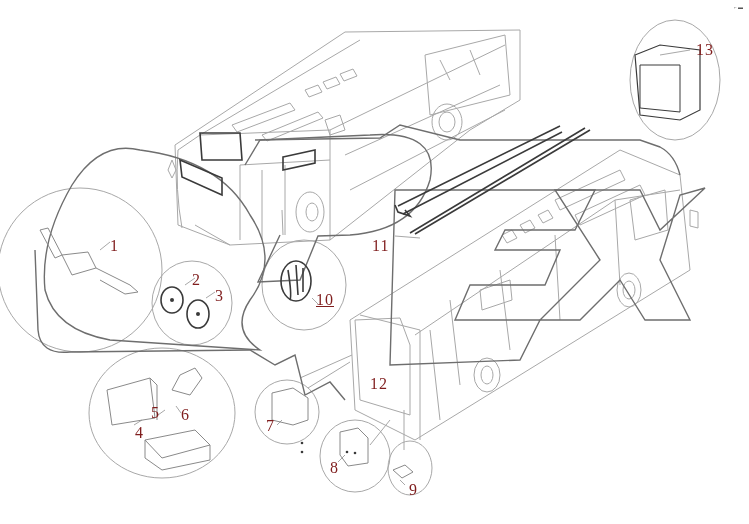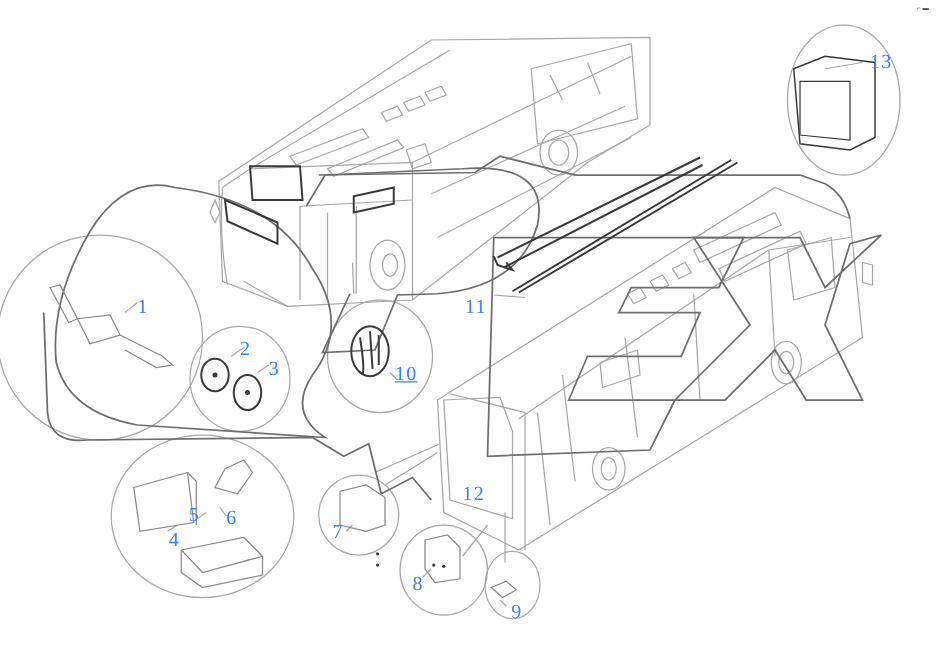--- a/index.html
+++ b/index.html
@@ -1,19 +1,19 @@
 <!DOCTYPE html>
 <html><head>
 <meta charset="utf-8">
 <style>
   html, body { margin:0; padding:0; background:#ffffff; }
   body { width:749px; height:524px; overflow:hidden; position:relative; font-family:"Liberation Serif", serif; }
   #canvas { position:absolute; left:0; top:0; width:749px; height:524px; }
   svg { position:absolute; left:0; top:0; }
-  .callout { position:absolute; font-family:"Liberation Serif", serif; font-size:16px; color:#3b82f6; line-height:1; letter-spacing:1px; }
+  .callout { position:absolute; font-family:"Liberation Serif", serif; font-size:16px; color:#7f1d1d; line-height:1; letter-spacing:1px; }
   .corner-mark { position:absolute; right:6px; top:4px; font-family:"Liberation Sans", sans-serif; font-size:5px; color:#555; }
 </style>
 </head>
 <body>
 
 <div id="canvas">
 <svg width="749" height="524" viewBox="0 0 749 524">
   <g fill="none" stroke="#a8a8a8" stroke-width="1">
 
     <g>
@@ -175,17 +175,17 @@
 <span class="callout" style="left:192px;top:272px;">2</span>
 <span class="callout" style="left:215px;top:288px;">3</span>
 <span class="callout" style="left:135px;top:425px;">4</span>
 <span class="callout" style="left:151px;top:405px;">5</span>
 <span class="callout" style="left:181px;top:407px;">6</span>
 <span class="callout" style="left:266px;top:418px;">7</span>
 <span class="callout" style="left:330px;top:460px;">8</span>
 <span class="callout" style="left:409px;top:482px;">9</span>
 <span class="callout" style="left:316px;top:292px;text-decoration:underline;">10</span>
 <span class="callout" style="left:372px;top:238px;">11</span>
-<span class="callout" style="left:370px;top:376px;margin-top:12px;">12</span>
+<span class="callout" style="left:370px;top:376px;">12</span>
 <span class="callout" style="left:696px;top:42px;">13</span>
 
 <span class="corner-mark">⌐ ▬</span>
 </div>
 
 </body></html>

